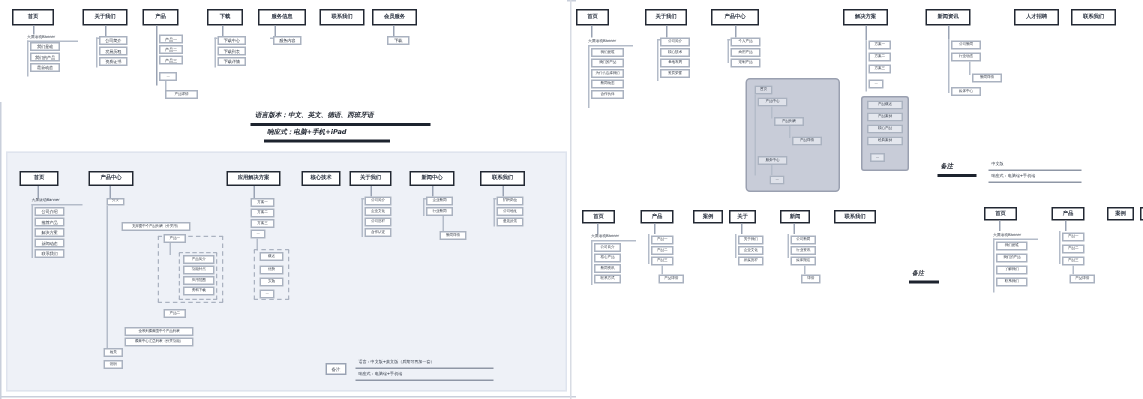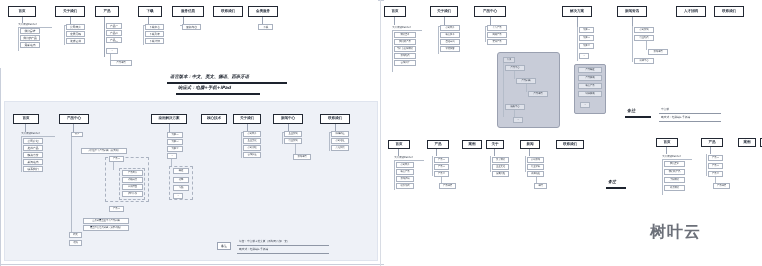--- a/index.html
+++ b/index.html
@@ -382,16 +382,15 @@
     <div class="vl" style="left:331px;top:47px;height:6px;"></div>
     <div class="node leaf tiny" style="left:329px;top:53px;width:17px;height:6px;">产品详情</div>
 
     <div class="node root" style="left:354px;top:8px;width:18px;height:9px;">案例</div>
 
     <div class="node root" style="left:376px;top:8px;width:18px;height:9px;">关于</div>
 
   </div>
 
   <div id="watermark">
-    <span class="wm-text">树叶云</span>
   </div>
 
 </div>
 
 </body></html>

